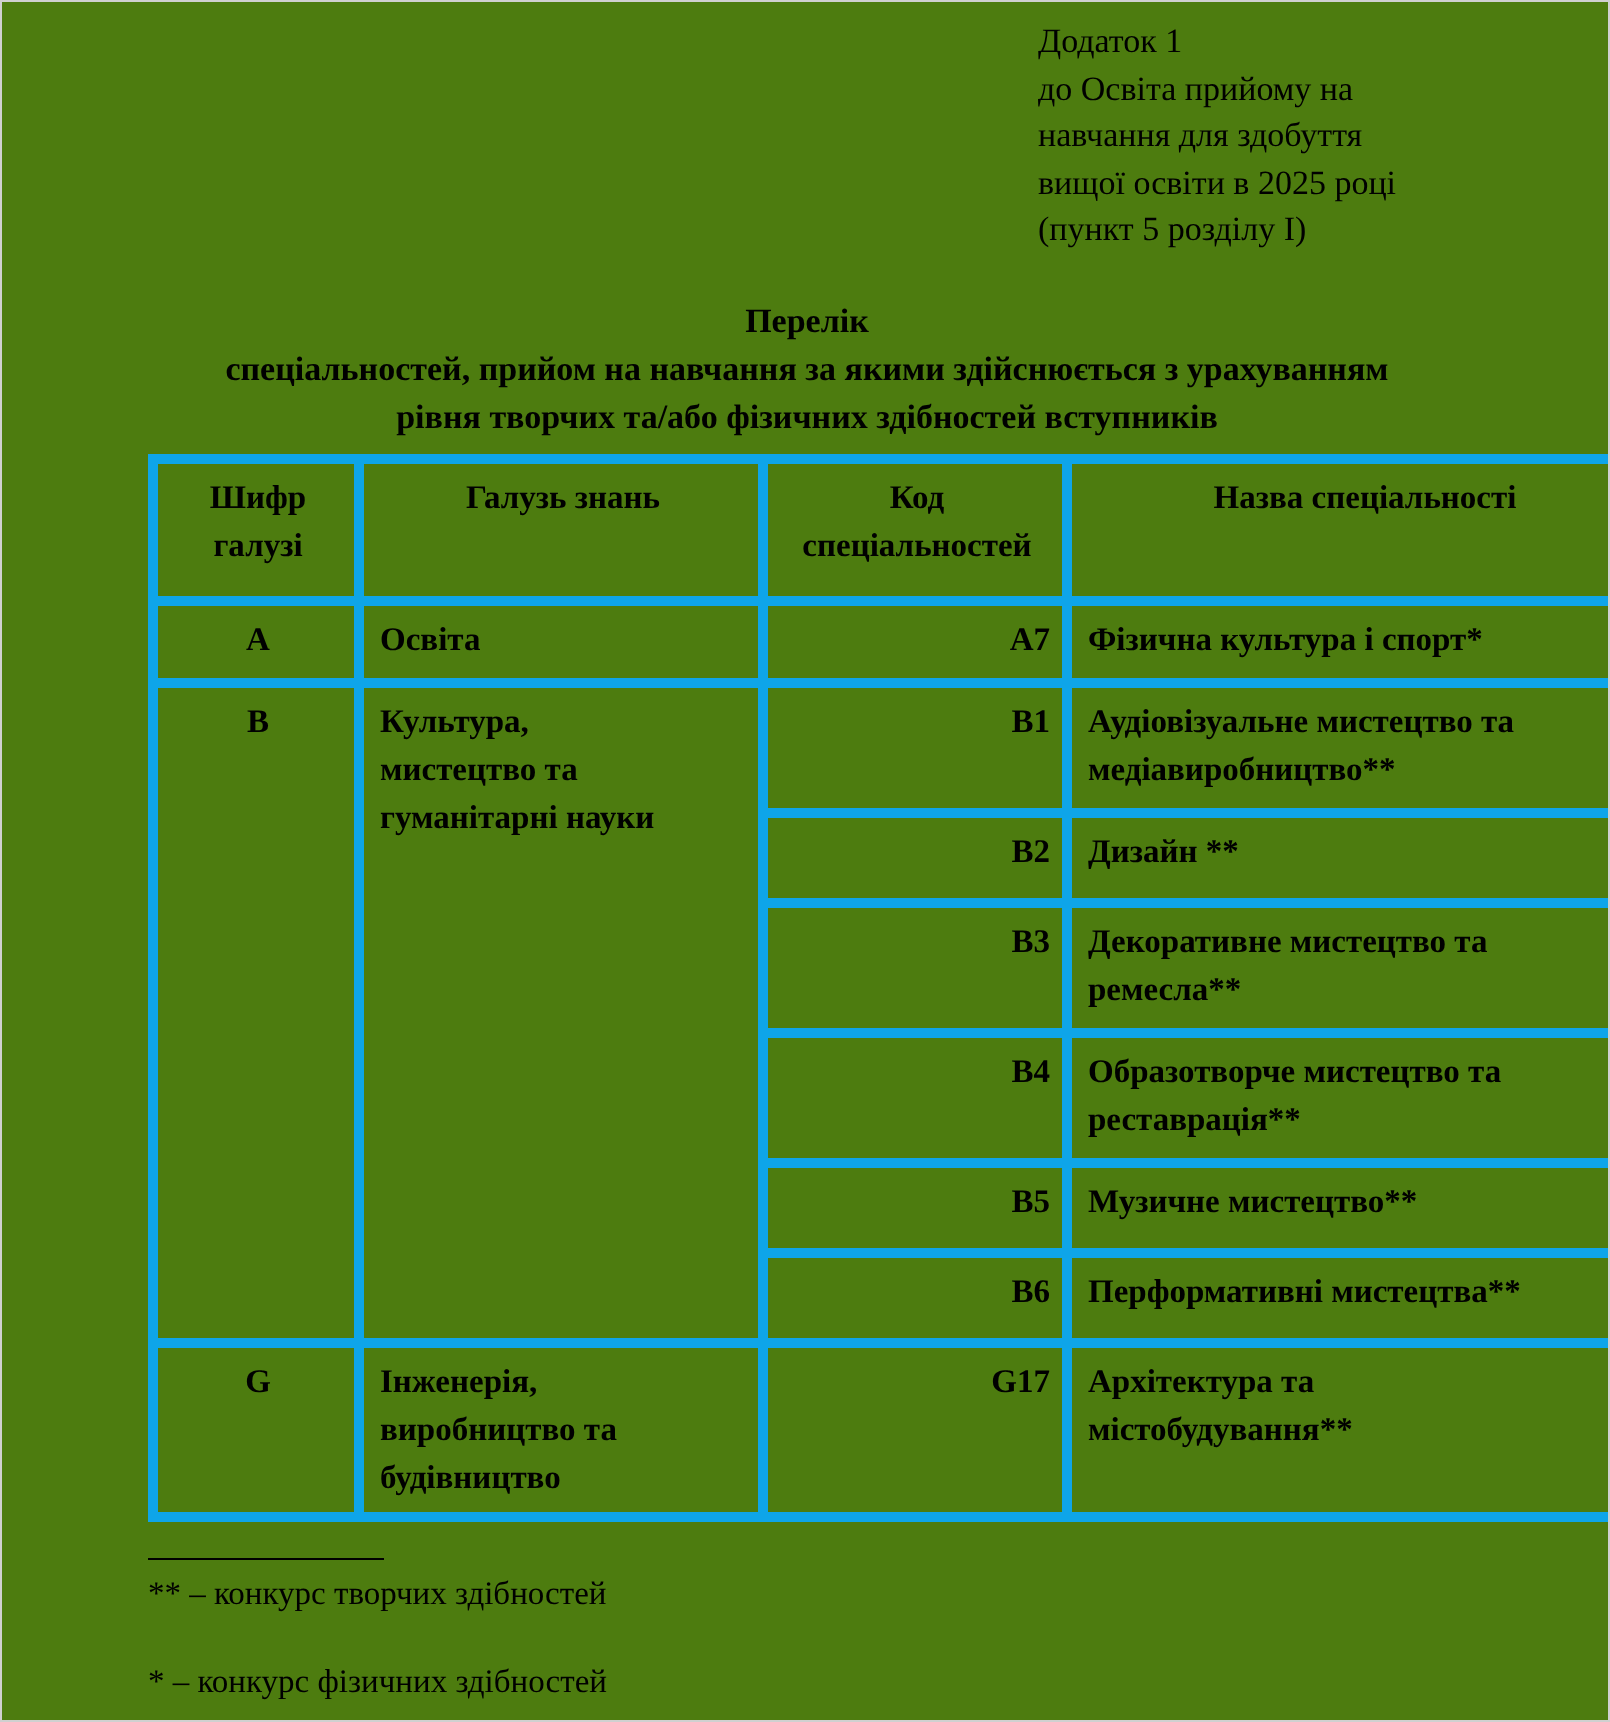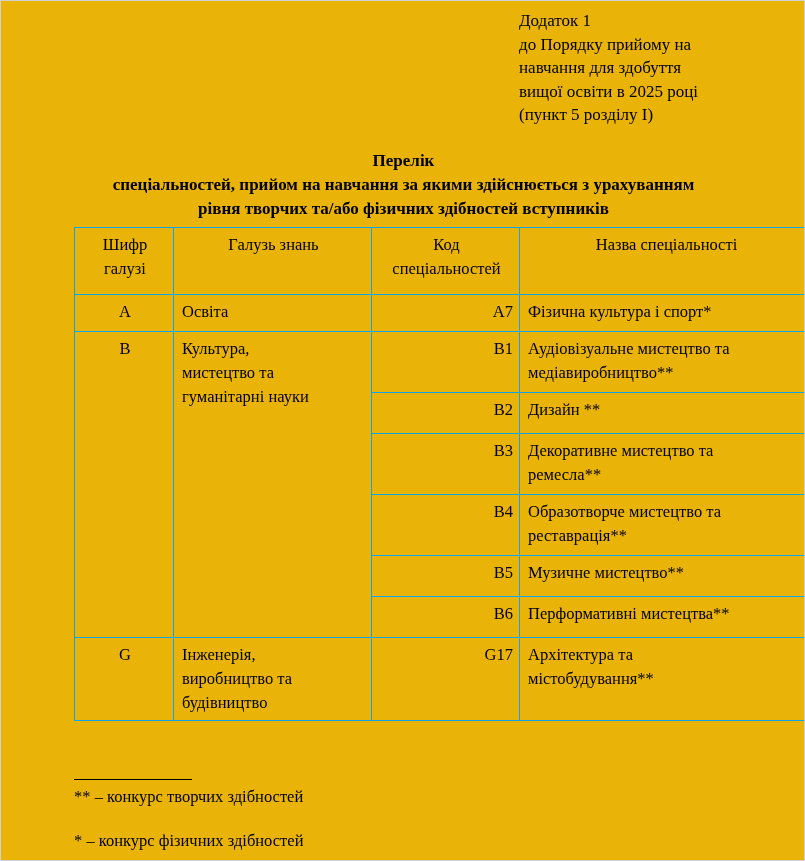--- a/index.html
+++ b/index.html
@@ -4,21 +4,21 @@
 <style>
   html, body {
     margin: 0;
     padding: 0;
     background: #ffffff;
   }
   .page {
     position: relative;
     width: 805px;
     height: 861px;
-    background: #eab308;
+    background: #4d7c0f;
     border: 1px solid #d0d0d0;
     box-sizing: border-box;
     font-family: "Liberation Serif", "DejaVu Serif", serif;
     color: #000000;
     overflow: hidden;
   }
 
   
   .annex-block {
     position: absolute;
@@ -52,24 +52,24 @@
     position: absolute;
     left: 73px;
     top: 226px;
     width: 677px;
     border-collapse: collapse;
     table-layout: fixed;
     font-size: 16.5px;
     line-height: 24px;
   }
   .spec-table td, .spec-table th {
-    border: 1px solid #0ea5e9;
+    border: 5px solid #0ea5e9;
     vertical-align: top;
     padding: 5px 6px 5px 8px;
-    font-weight: normal;
+    font-weight: bold;
   }
   .col-code    { width: 84px;  text-align: center; }
   .col-field   { width: 183px; text-align: left; }
   .col-speccode{ width: 133px; text-align: right; }
   .col-specname{ width: 277px; text-align: left; }
 
   .spec-table thead td {
     text-align: center;
     vertical-align: top;
   }
@@ -107,21 +107,21 @@
     margin-bottom: 22px;
   }
 </style>
 </head>
 <body>
 
 <div class="page">
 
   <div class="annex-block">
     <div class="annex-line">Додаток 1</div>
-    <div class="annex-line">до Порядку прийому на</div>
+    <div class="annex-line">до Освіта прийому на</div>
     <div class="annex-line">навчання для здобуття</div>
     <div class="annex-line">вищої освіти в 2025 році</div>
     <div class="annex-line">(пункт 5 розділу I)</div>
   </div>
 
   <div class="title-block">
     <div class="title-line-1">Перелік</div>
     <div class="title-line-2">спеціальностей, прийом на навчання за якими здійснюється з урахуванням</div>
     <div class="title-line-3">рівня творчих та/або фізичних здібностей вступників</div>
   </div>

